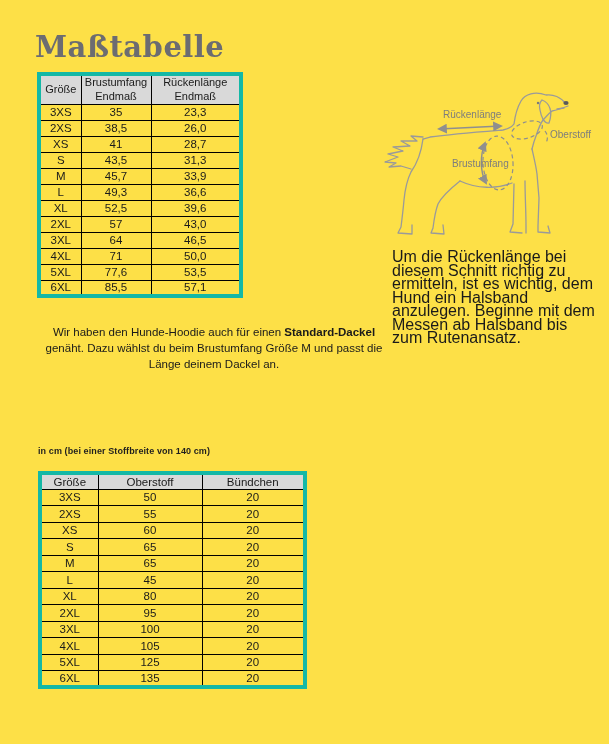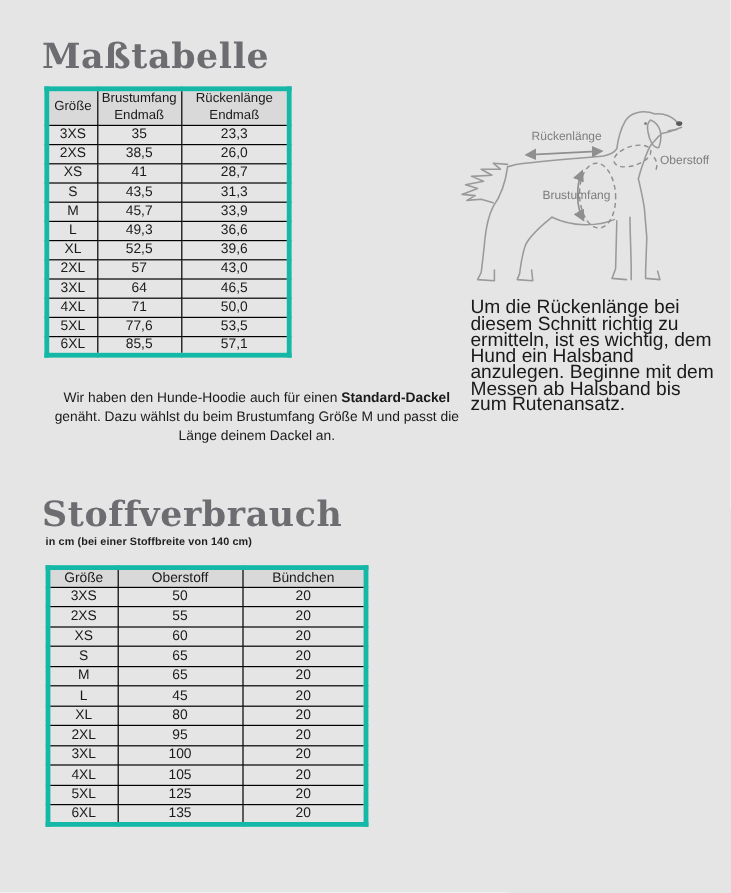--- a/index.html
+++ b/index.html
@@ -1,18 +1,18 @@
 <!DOCTYPE html>
 <html><head>
 <meta charset="utf-8">
 <style>
   * { margin:0; padding:0; box-sizing:border-box; }
   html,body { background:#ffffff; }
   .page {
-    position:relative; width:609px; height:744px; background:#e5e5e5;
+    position:relative; width:609px; height:744px; background:#fde047;
     font-family:"Liberation Sans", sans-serif; color:#1f1f1f; overflow:hidden;
   }
   .heading {
     position:absolute; font-family:"DejaVu Serif", serif; font-weight:700;
     font-size:29px; color:#6c6c71; letter-spacing:0.5px; line-height:1;
   }
   #title1 { left:35px; top:33px; }
   #title2 { left:35px; top:414px; }
   .subtitle {
     position:absolute; left:38px; top:446px; font-size:9px; font-weight:700;
@@ -187,21 +187,20 @@
     </svg>
     <span class="dog-label" id="lbl-ruecken">Rückenlänge</span>
     <span class="dog-label" id="lbl-hals">Oberstoff</span>
     <span class="dog-label" id="lbl-brust">Brustumfang</span>
   </div>
 
   <p class="caption">Um die Rückenlänge bei diesem Schnitt richtig zu ermitteln, ist es wichtig, dem Hund ein Halsband anzulegen. Beginne mit dem Messen ab Halsband bis zum Rutenansatz.</p>
 
   <p class="note"><span>Wir haben den Hunde-Hoodie auch für einen </span><b>Standard-Dackel</b><span> genäht. Dazu wählst du beim Brustumfang Größe M und passt die Länge deinem Dackel an.</span></p>
 
-  <h1 class="heading" id="title2">Stoffverbrauch</h1>
   <div class="subtitle">in cm (bei einer Stoffbreite von 140 cm)</div>
 
   <table id="table2">
     <colgroup>
         <col>
         <col>
         <col>
       </colgroup>
     <thead>
       <tr>

